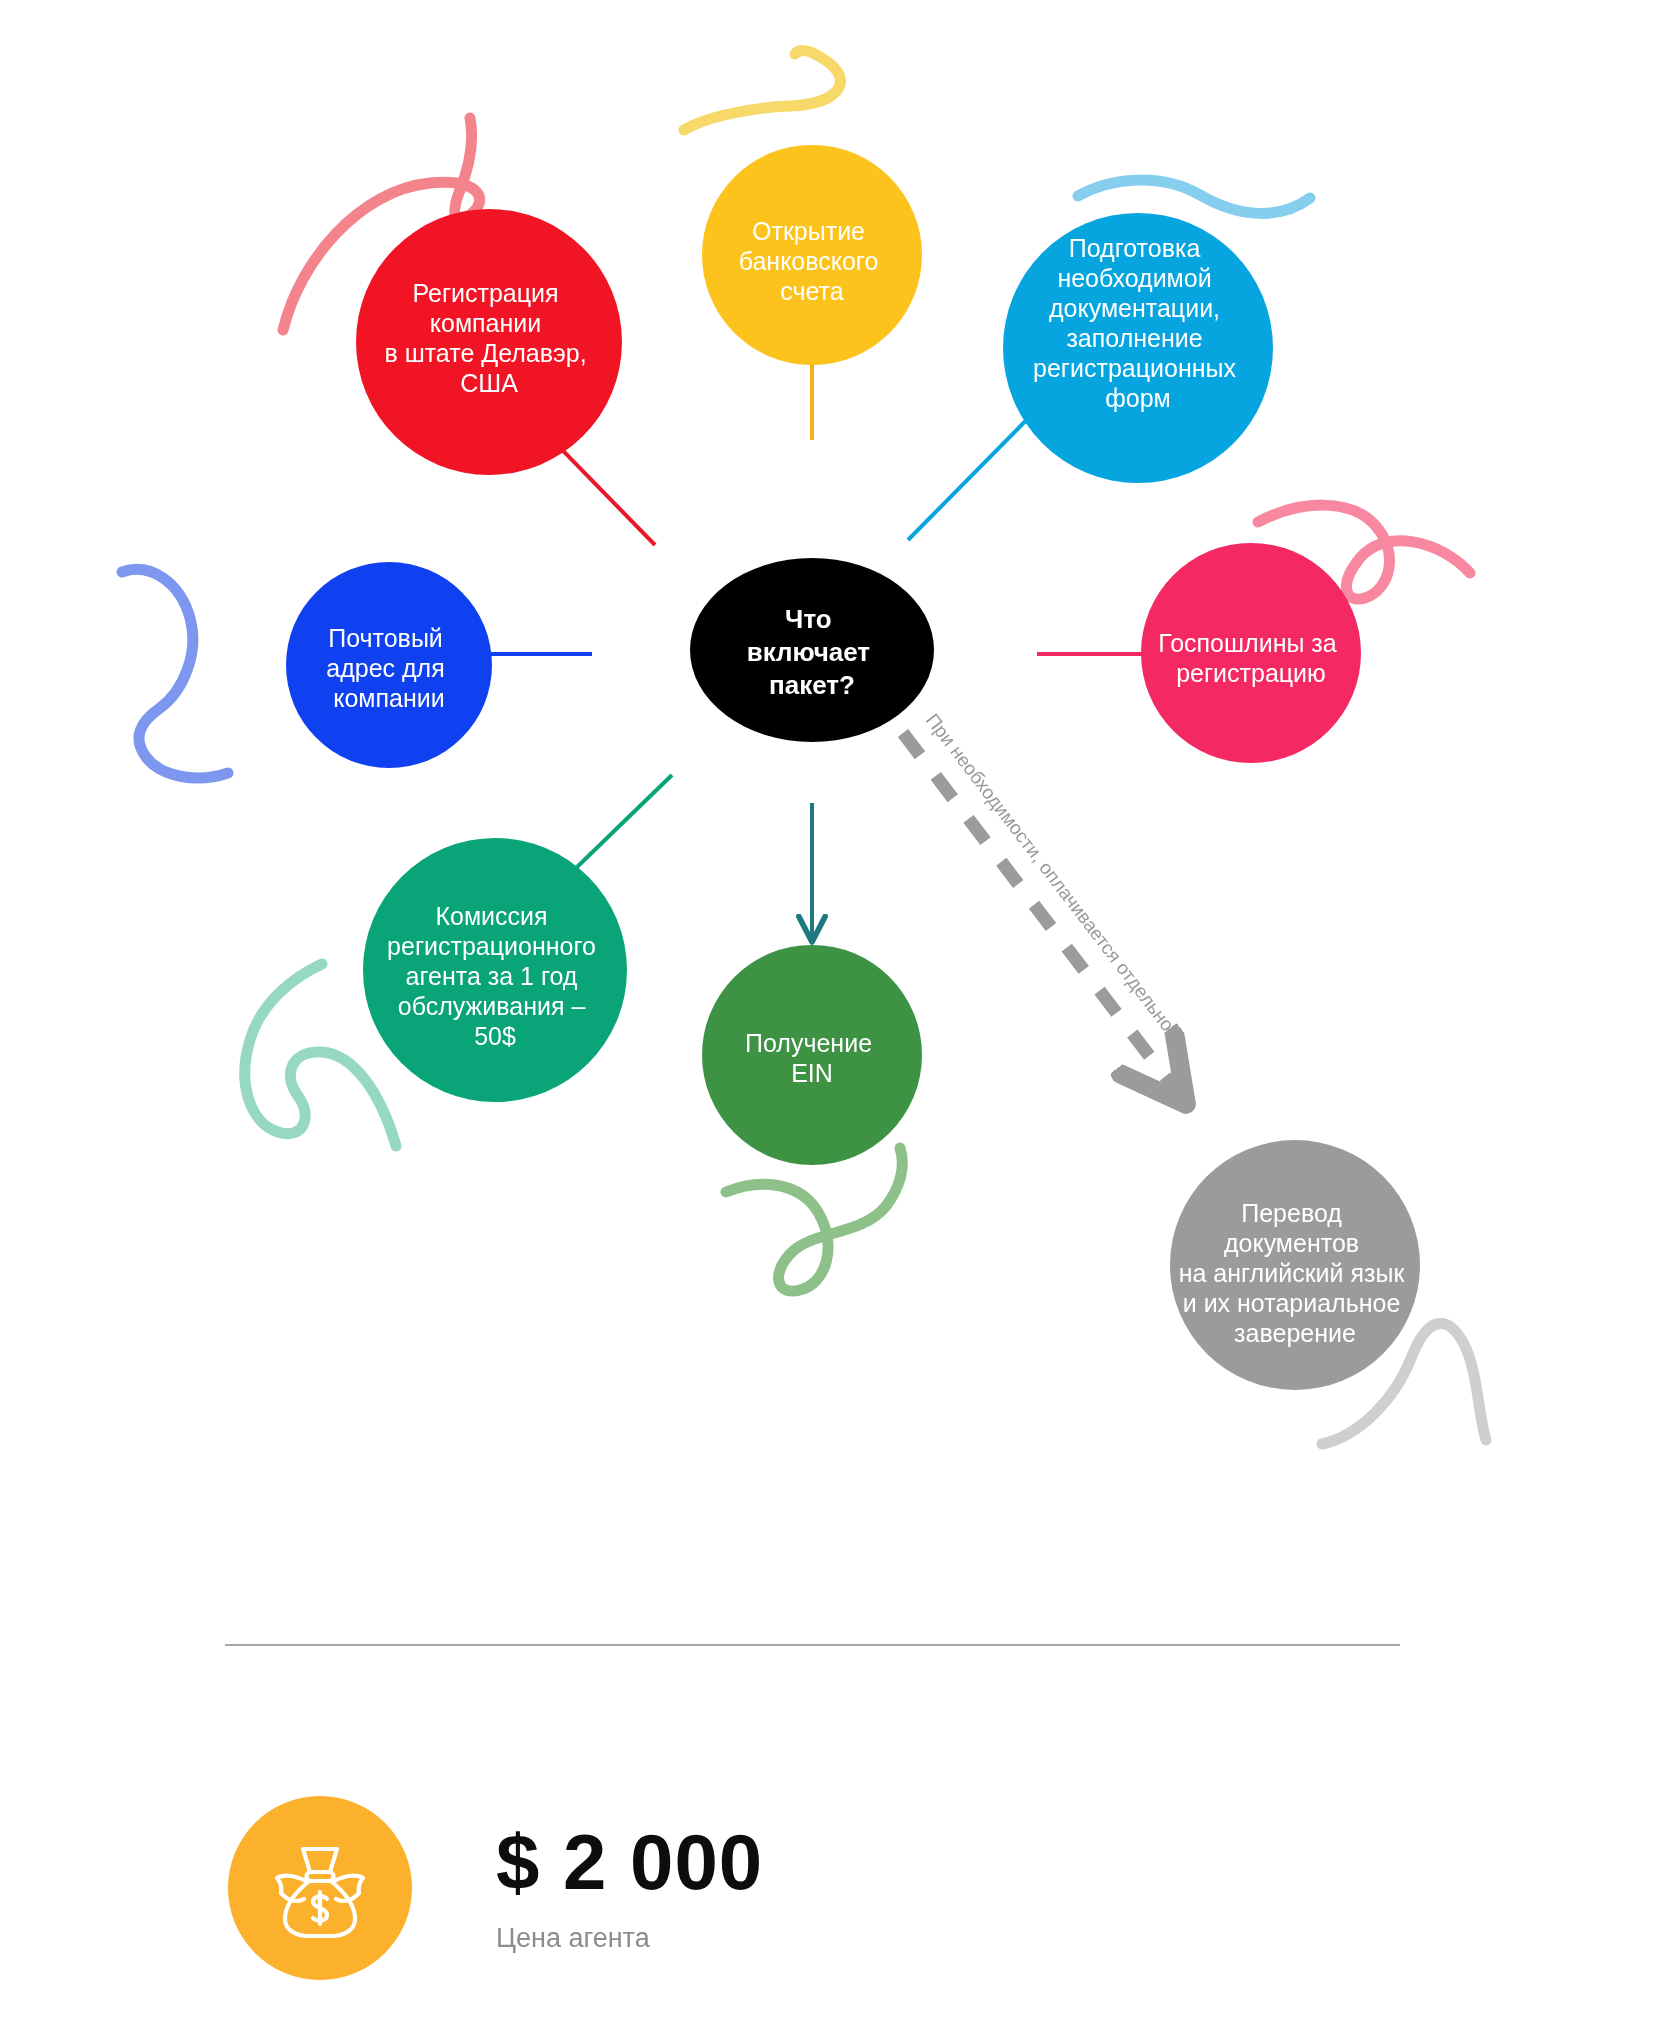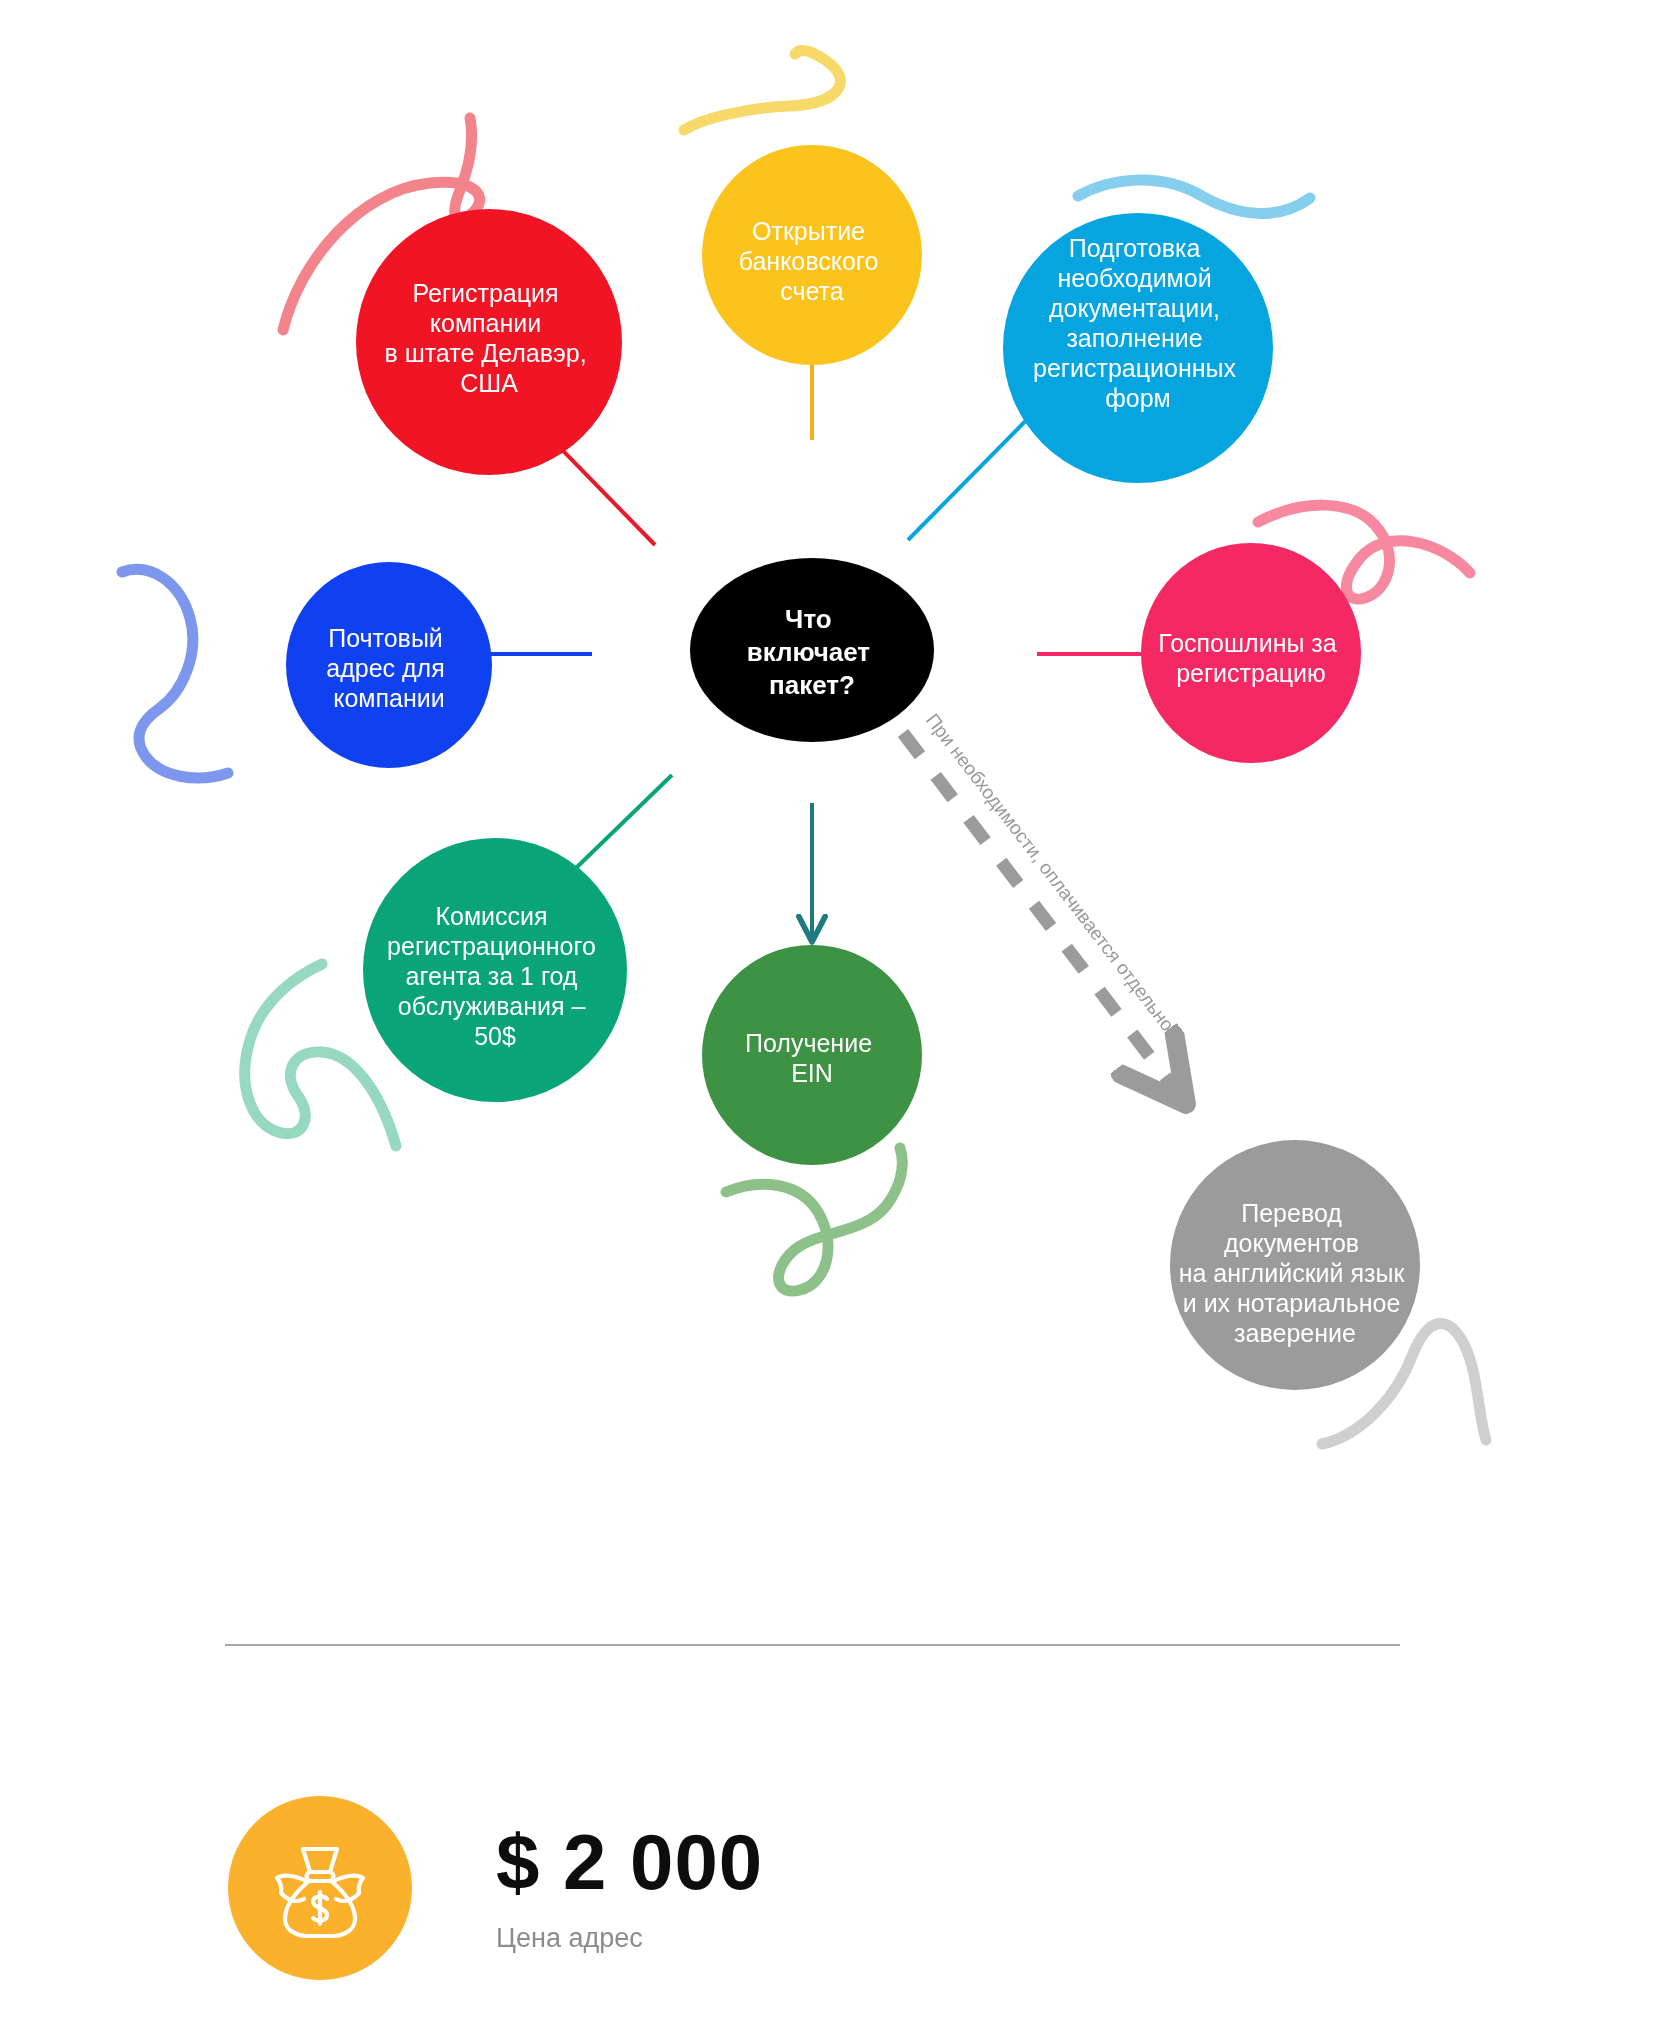--- a/index.html
+++ b/index.html
@@ -249,15 +249,15 @@
 
         <path d="M48 52 C 36 62, 25 75, 24 88 C 23 100, 33 106, 45 107 L73 107 C 85 106, 95 100, 94 88 C 93 75, 82 62, 70 52"></path>
 
         <path d="M66 70 C 63 66.5, 52 66, 52 73 C 52 79, 66 79, 66 86 C 66 93, 55 92.5, 52 89"></path>
         <path d="M59 63 L59 95"></path>
       </g>
     </svg>
   </div>
   <div class="price-block">
     <div class="price-amount">$ 2 000</div>
-    <div class="price-caption">Цена адрес</div>
+    <div class="price-caption">Цена агента</div>
   </div>
 </div>
 
 </body></html>

